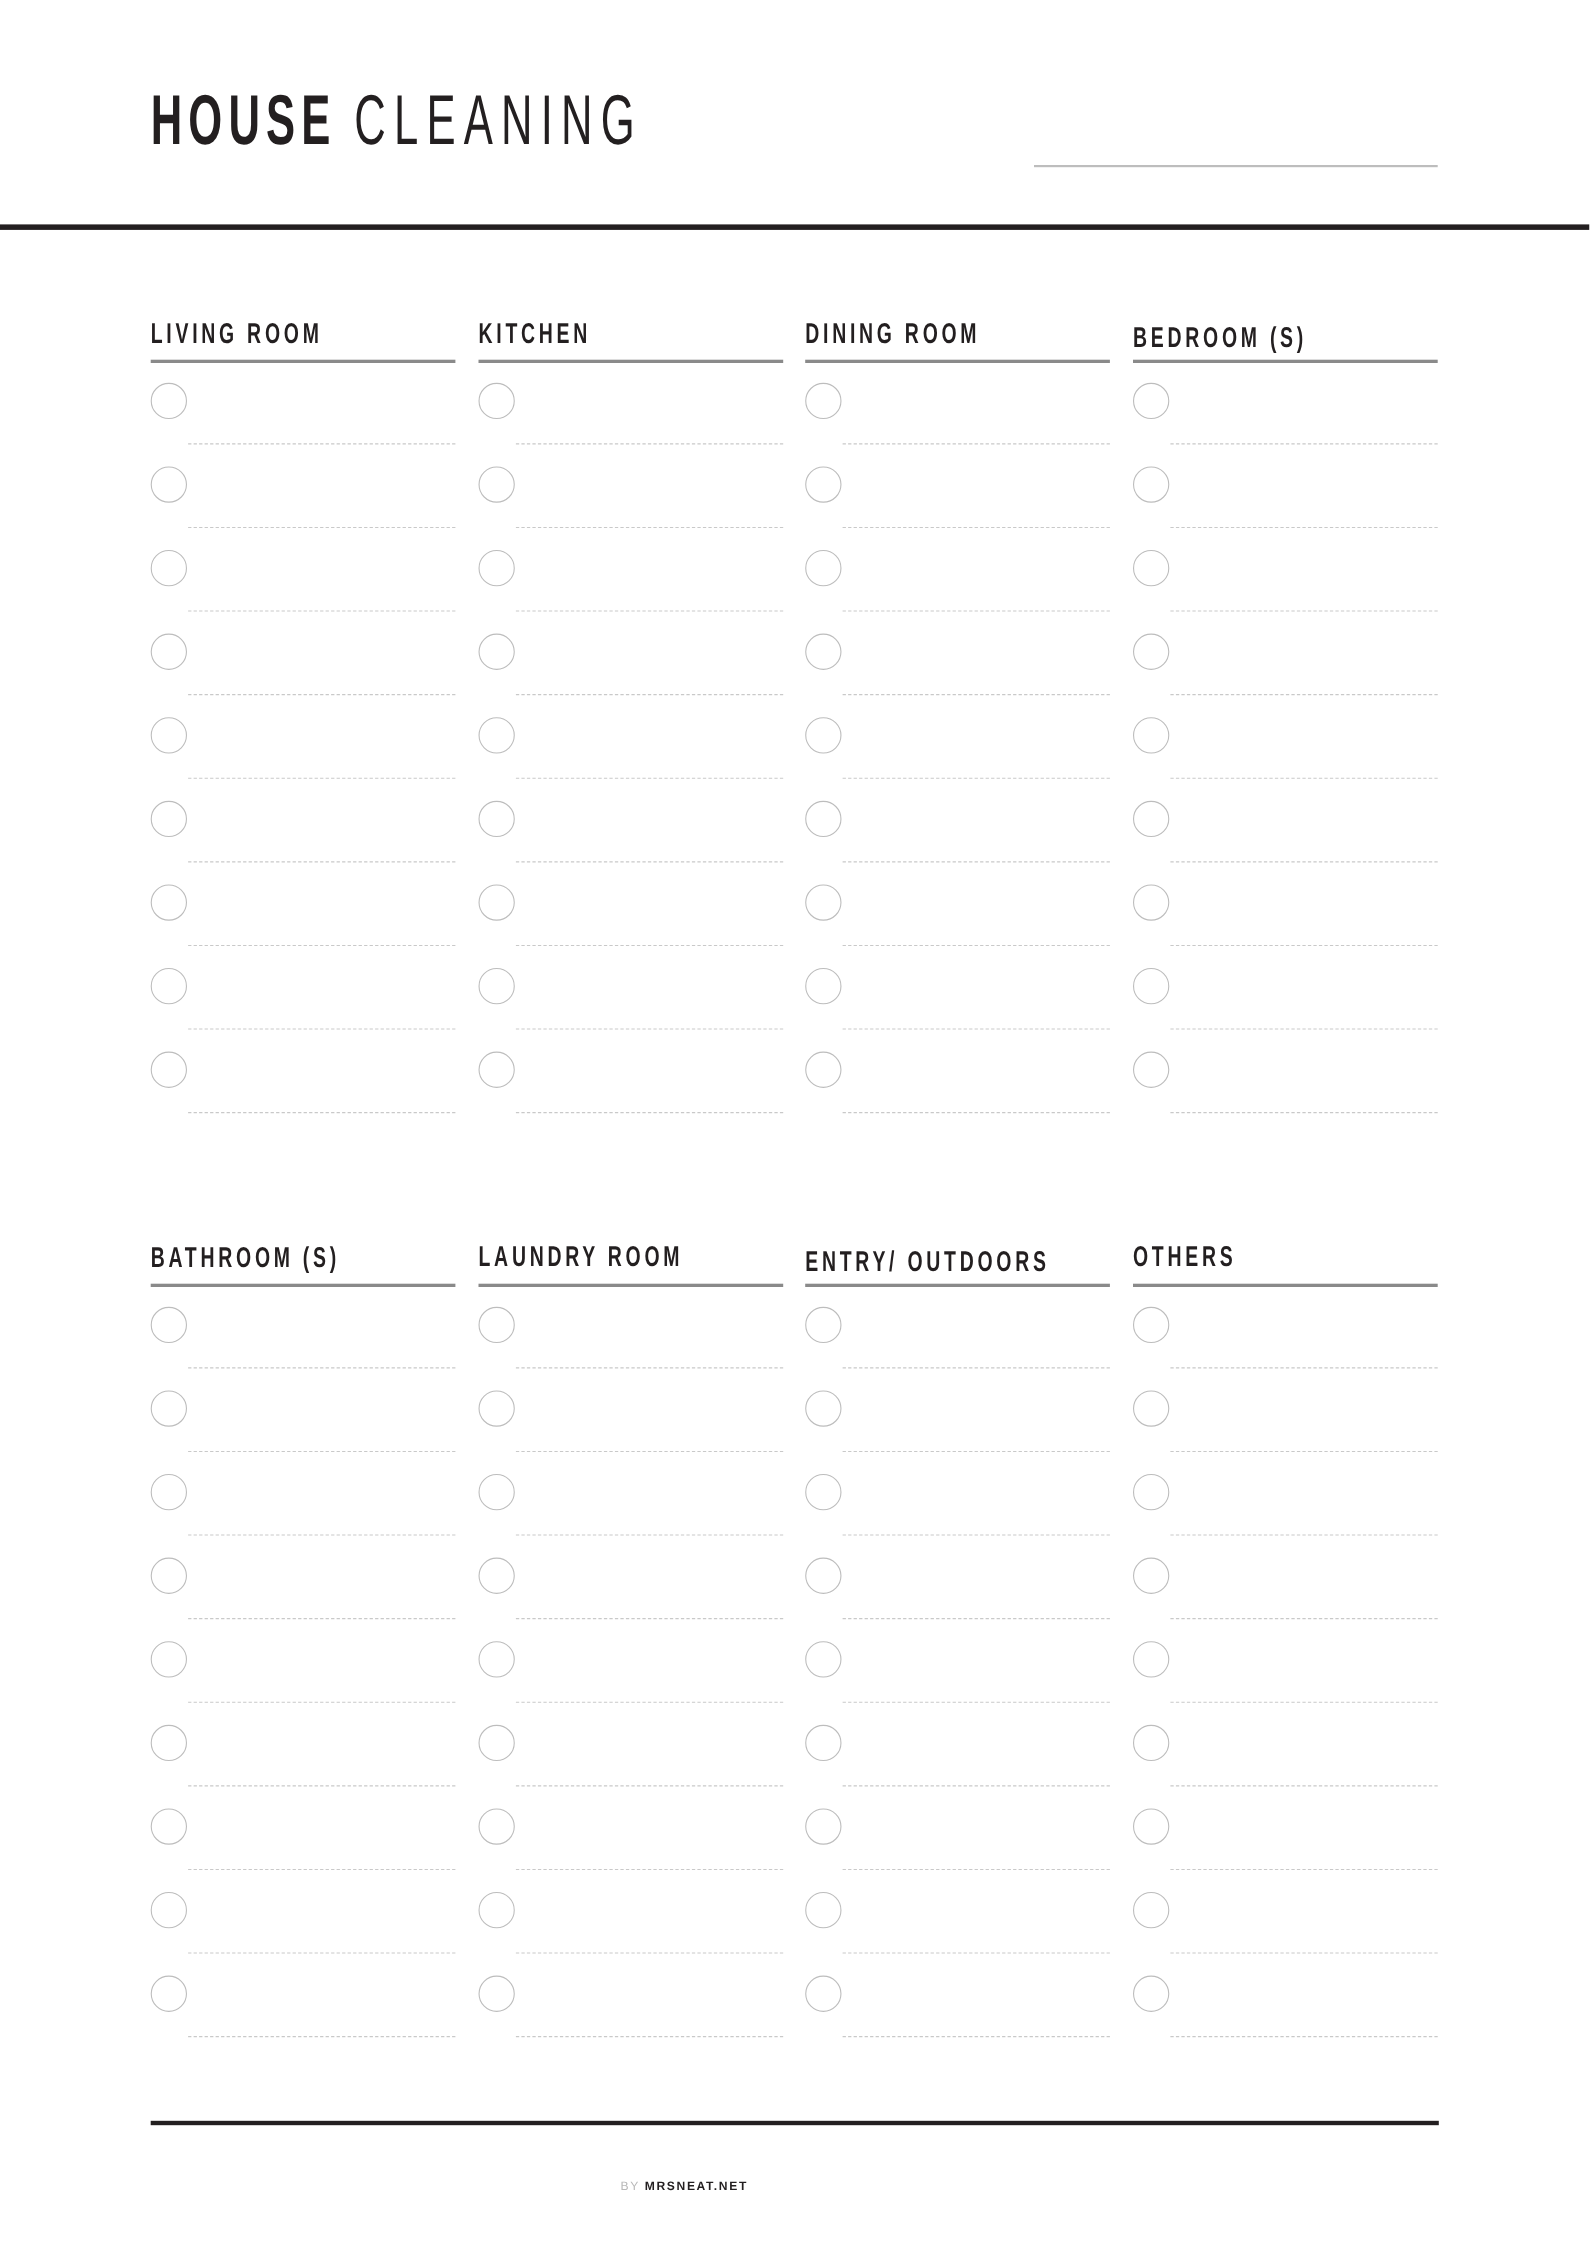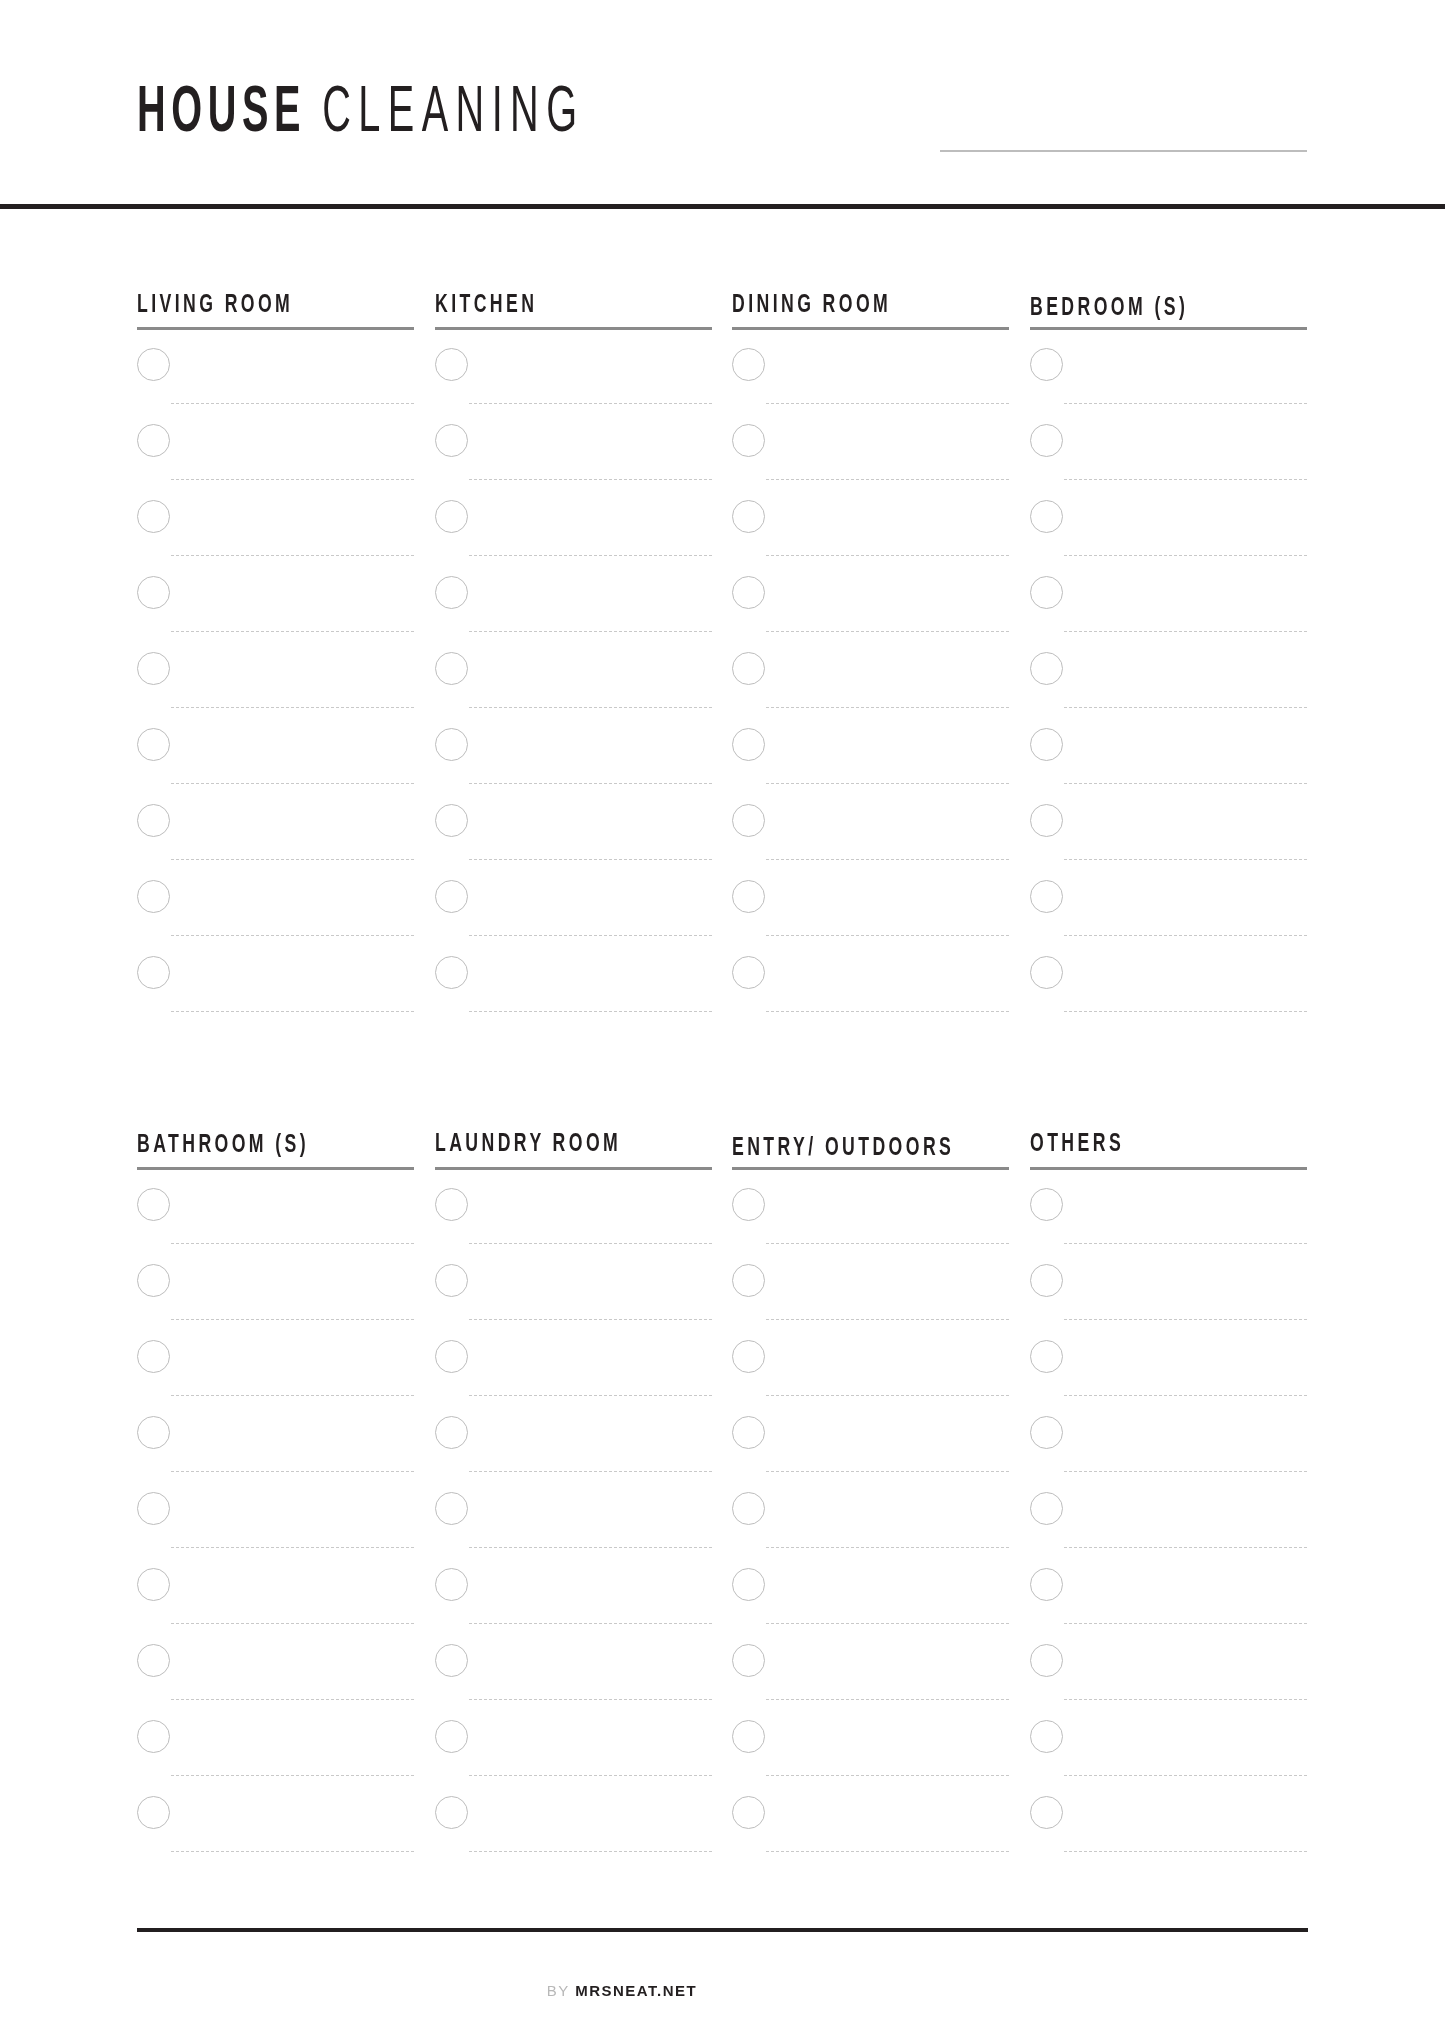--- a/index.html
+++ b/index.html
@@ -10,21 +10,21 @@
   .name-line { position:absolute; left:940px; top:150px; width:367px; height:0; border-top:2px solid #bdbdbd; }
   .top-rule { position:absolute; left:0; top:204px; width:1445px; height:5px; background:#231f20; }
   .bottom-rule { position:absolute; left:137px; top:1928px; width:1171px; height:4px; background:#231f20; }
   .section { position:absolute; left:0; width:1445px; }
   .col { position:absolute; width:277px; }
   .col-head { position:absolute; left:0; top:0; height:26px; white-space:nowrap; font-weight:700; font-size:26px; line-height:26px; letter-spacing:5px; transform:scaleX(0.68); transform-origin:left top; color:#231f20; }
   .col-rule { position:absolute; left:0; top:37px; width:277px; height:0; border-top:3px solid #8a8a8a; }
   .row { position:absolute; left:0; width:277px; height:76px; }
   .check { position:absolute; left:0; top:0; width:31px; height:31px; border:1.6px solid #bdbdbd; border-radius:50%; box-sizing:content-box; background:#fff; cursor:pointer; }
   .dash { position:absolute; left:34px; top:55px; width:243px; height:0; border-top:1.5px dashed #c9c9c9; }
-  .footer { position:absolute; left:0; top:1982px; width:1244px; text-align:center; font-size:15px; letter-spacing:1.5px; }
+  .footer { position:absolute; left:0; top:1982px; width:1244px; text-align:center; font-size:11px; letter-spacing:1.5px; }
   .footer .by { color:#b8b8b8; }
   .footer .site { color:#231f20; font-weight:700; }
 </style>
 </head>
 <body>
 
 <div class="title">
   <span class="bold">HOUSE</span><span class="light">CLEANING</span>
 </div>
 <div class="name-line"></div>

